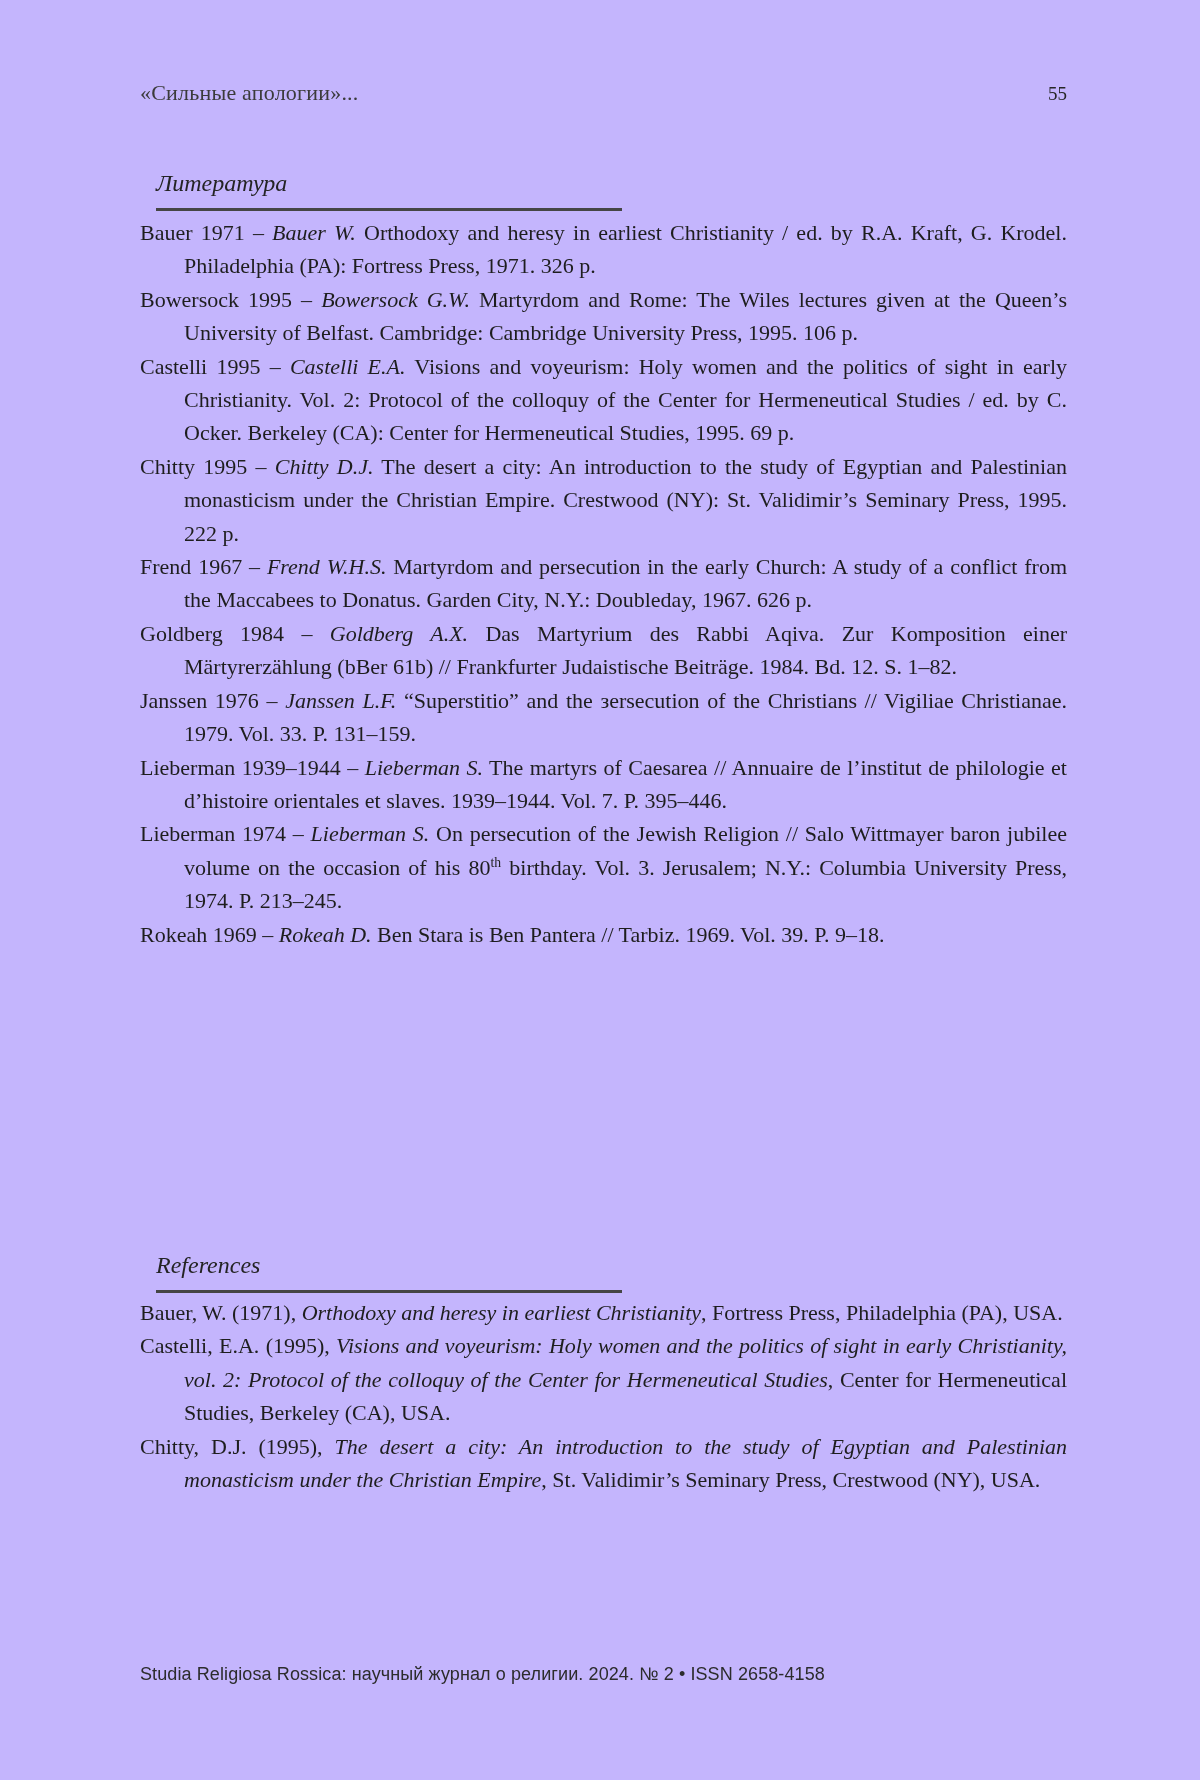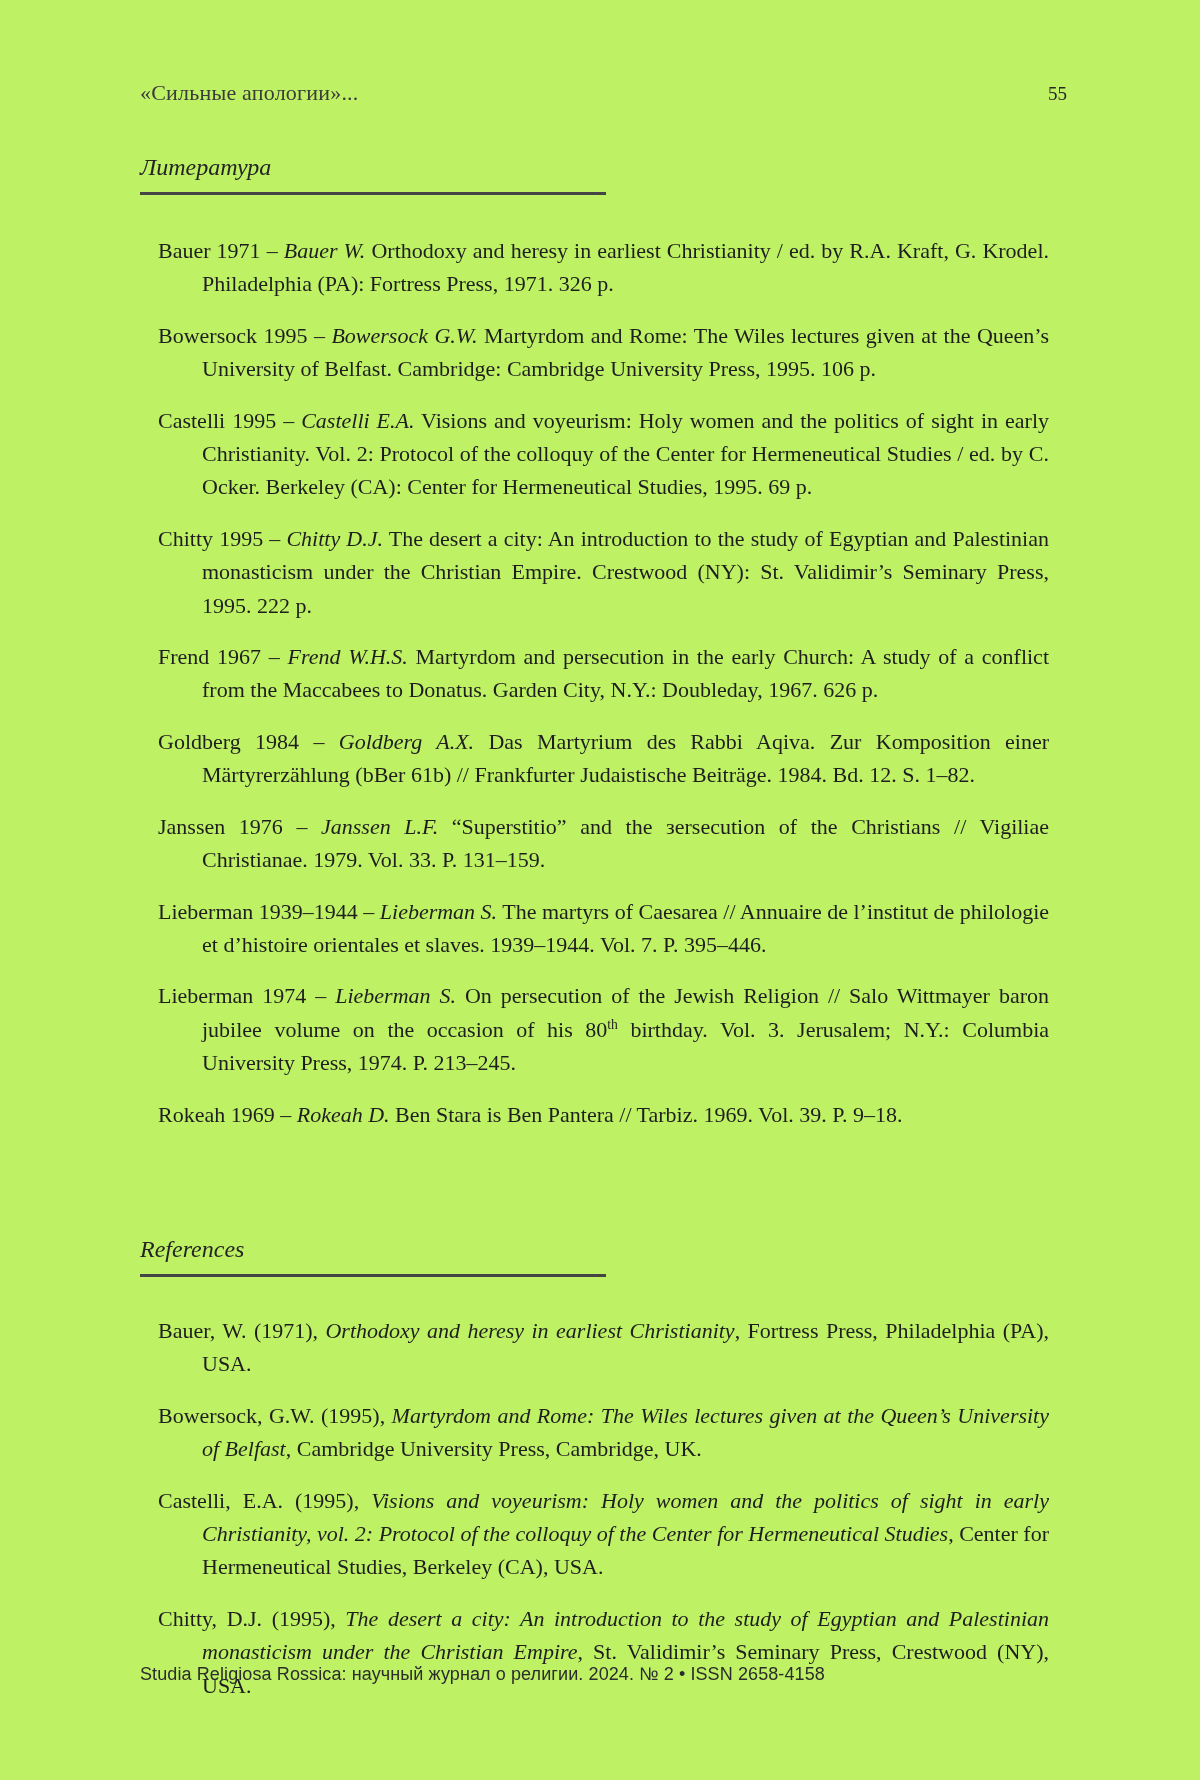--- a/index.html
+++ b/index.html
@@ -11,21 +11,21 @@
     width: 1200px;
     height: 1780px;
     position: relative;
     overflow: hidden;
     font-family: "Liberation Serif", serif;
     color: #1e1e1e;
   }
   .page {
     position: absolute;
     inset: 0;
-    background: #bef264;
+    background: #c4b5fd;
   }
   .running-head {
     position: absolute;
     top: 80px;
     left: 140px;
     width: 927px;
     display: flex;
     justify-content: space-between;
     align-items: baseline;
   }
@@ -35,40 +35,40 @@
     letter-spacing: 0.2px;
   }
   .page-num {
     font-size: 19px;
     color: #262626;
   }
   .section-head {
     position: absolute;
     left: 140px;
     width: 466px;
-    margin: 0;
+    margin: 16px;
     font-style: italic;
     font-weight: normal;
     font-size: 24px;
     line-height: 26px;
     color: #242424;
     padding-bottom: 12px;
     border-bottom: 3px solid #454545;
   }
   #lit-head { top: 154px; }
   #ref-head { top: 1236px; }
   .bib-list {
     position: absolute;
     left: 140px;
     width: 927px;
   }
   #lit-list { top: 216px; }
   #ref-list { top: 1296px; }
   p.entry {
-    margin: 18px;
+    margin: 0;
     font-size: 22px;
     line-height: 33.4px;
     text-align: justify;
     padding-left: 44px;
     text-indent: -44px;
     color: #1e1e1e;
   }
   p.entry em { font-style: italic; }
   p.entry sup {
     font-size: 0.62em;
@@ -107,21 +107,20 @@
       <p class="entry"><span>Janssen 1976 – </span><em>Janssen L.F.</em><span> “Superstitio” and the зersecution of the Christians // Vigiliae Christianae. 1979. Vol. 33. P. 131–159.</span></p>
       <p class="entry"><span>Lieberman 1939–1944 – </span><em>Lieberman S.</em><span> The martyrs of Caesarea // Annuaire de l’institut de philologie et d’histoire orientales et slaves. 1939–1944. Vol. 7. P. 395–446.</span></p>
       <p class="entry"><span>Lieberman 1974 – </span><em>Lieberman S.</em><span> On persecution of the Jewish Religion // Salo Wittmayer baron jubilee volume on the occasion of his 80</span><sup>th</sup><span> birthday. Vol. 3. Jerusalem; N.Y.: Columbia University Press, 1974. P. 213–245.</span></p>
       <p class="entry"><span>Rokeah 1969 – </span><em>Rokeah D.</em><span> Ben Stara is Ben Pantera // Tarbiz. 1969. Vol. 39. P. 9–18.</span></p>
     </section>
 
   <h2 class="section-head" id="ref-head">References</h2>
 
   <section class="bib-list" id="ref-list">
       <p class="entry"><span>Bauer, W. (1971), </span><em>Orthodoxy and heresy in earliest Christianity</em><span>, Fortress Press, Philadelphia (PA), USA.</span></p>
-      <p class="entry"><span>Bowersock, G.W. (1995), </span><em>Martyrdom and Rome: The Wiles lectures given at the Queen’s University of Belfast</em><span>, Cambridge University Press, Cambridge, UK.</span></p>
       <p class="entry"><span>Castelli, E.A. (1995), </span><em>Visions and voyeurism: Holy women and the politics of sight in early Christianity, vol. 2: Protocol of the colloquy of the Center for Hermeneutical Studies</em><span>, Center for Hermeneutical Studies, Berkeley (CA), USA.</span></p>
       <p class="entry"><span>Chitty, D.J. (1995), </span><em>The desert a city: An introduction to the study of Egyptian and Palestinian monasticism under the Christian Empire</em><span>, St. Validimir’s Seminary Press, Crestwood (NY), USA.</span></p>
     </section>
 
   <footer class="footer">
     <span>Studia Religiosa Rossica: научный журнал о религии. 2024. № 2 • ISSN 2658-4158</span>
   </footer>
 
 </div>
 

